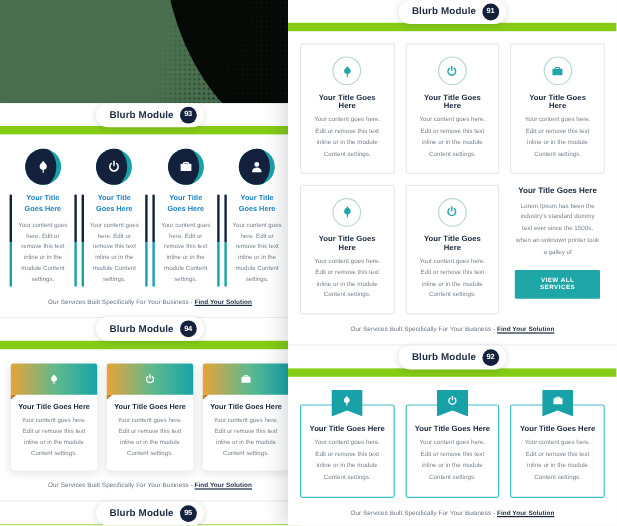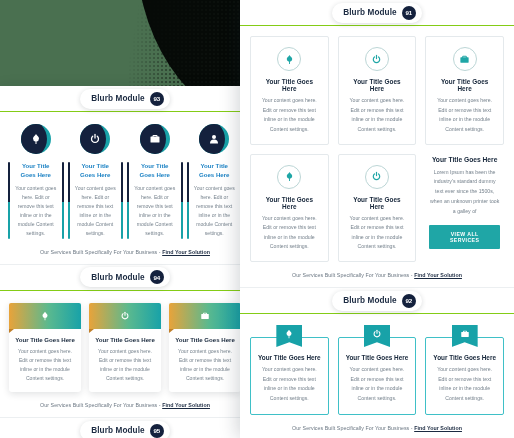--- a/index.html
+++ b/index.html
@@ -62,21 +62,21 @@
   
   .module { position: relative; background: #fff; }
   .module + .module { border-top: 1px solid #eceff1; }
 
   .module-head {
     position: relative;
     height: 26px;
     display: flex;
     align-items: center;
     justify-content: center;
-    border-bottom: 1px solid #84cc16;
+    border-bottom: 7px solid #84cc16;
   }
   .module-pill {
     position: relative;
     z-index: 2;
     display: inline-flex;
     align-items: center;
     gap: 5px;
     background: #ffffff;
     border-radius: 40px;
     padding: 3px 6px 3px 11px;

